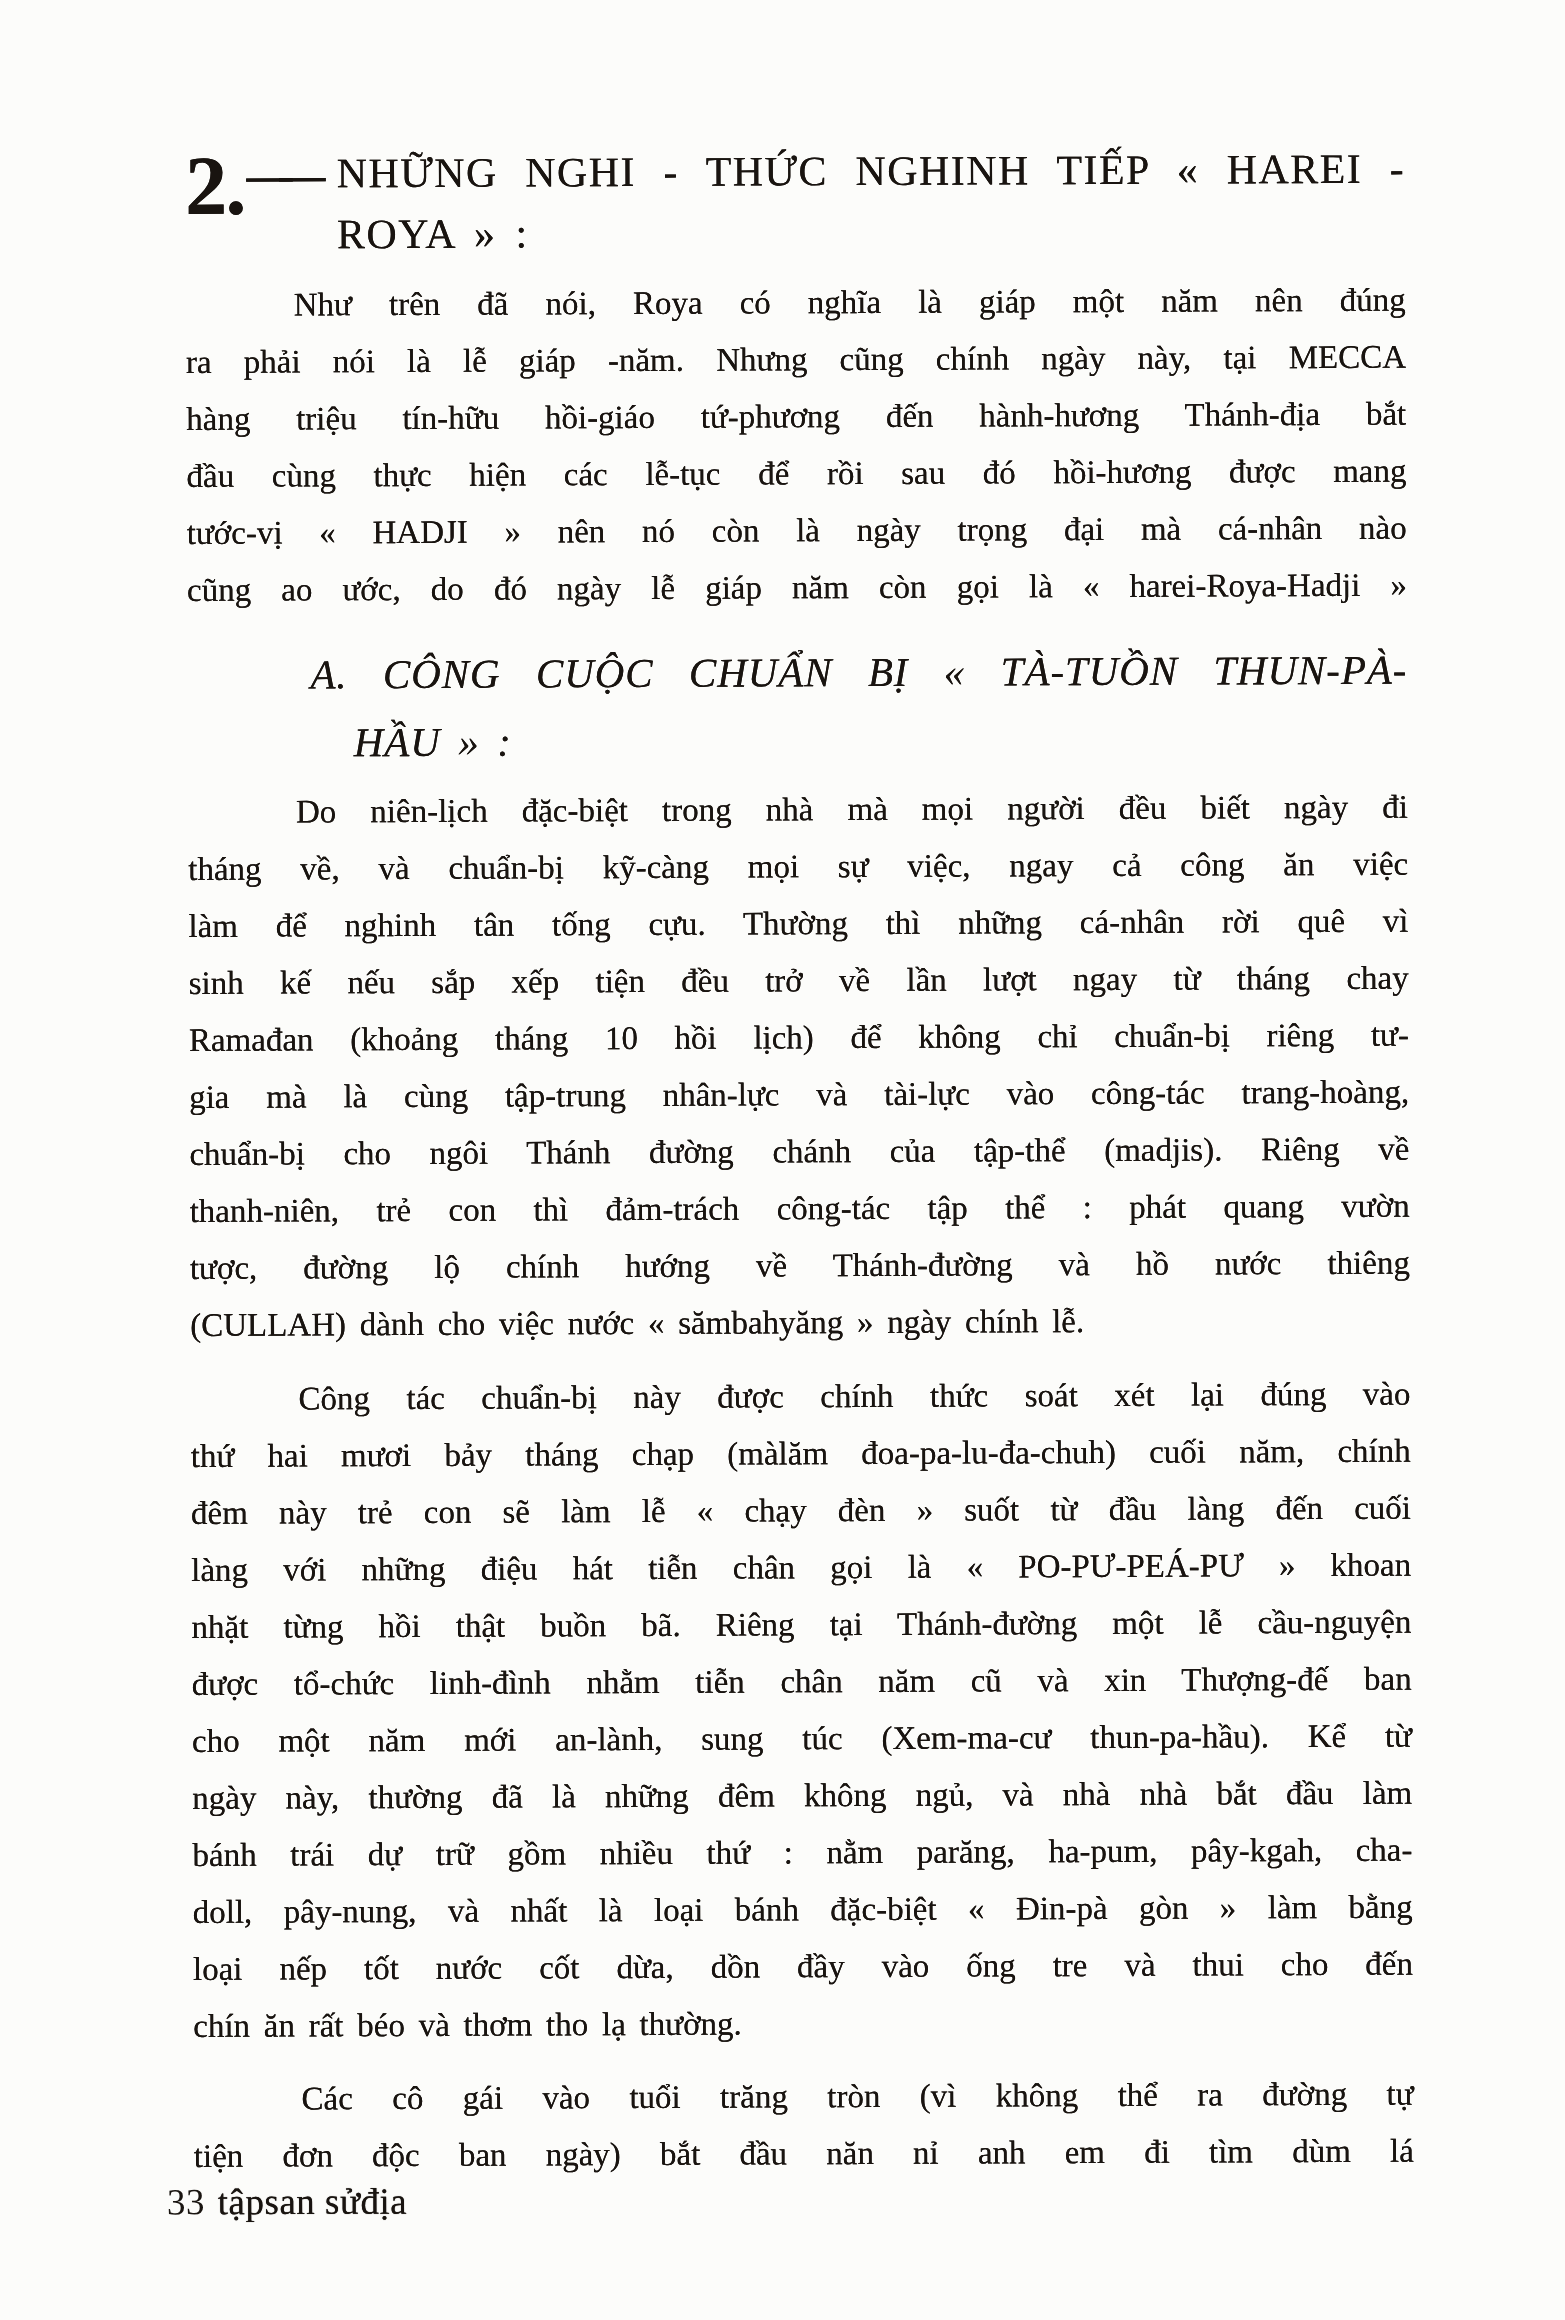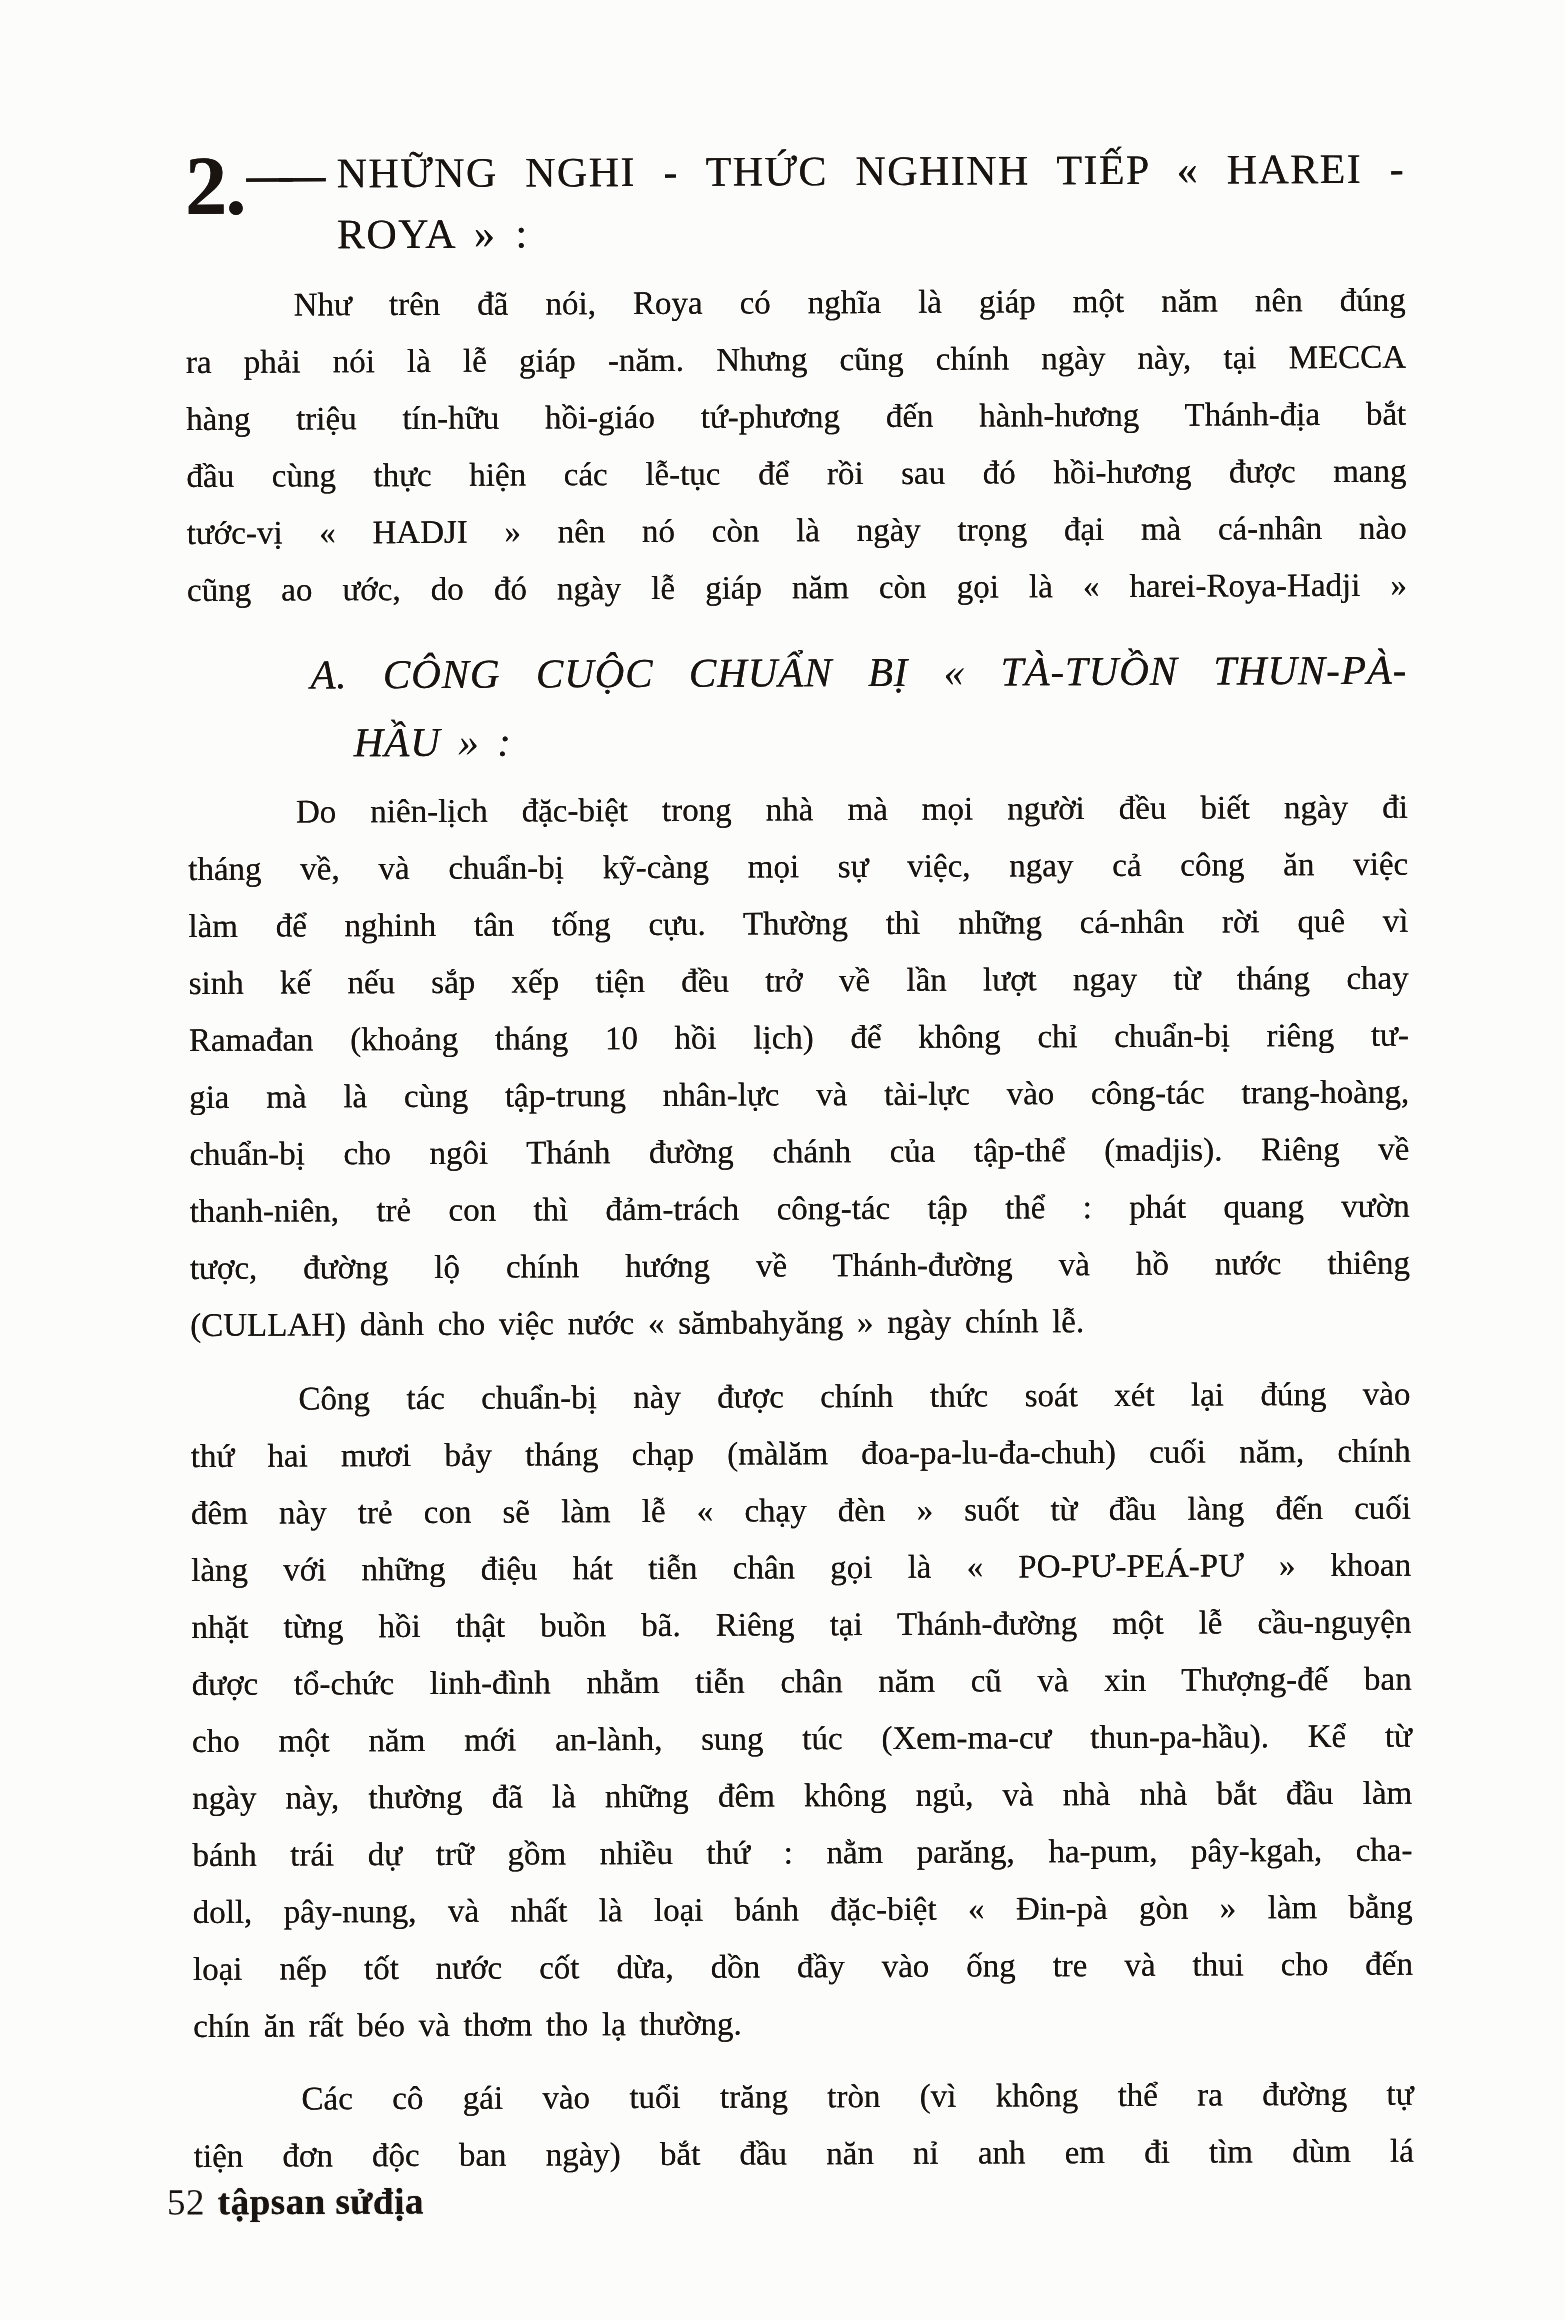--- a/index.html
+++ b/index.html
@@ -111,21 +111,21 @@
     top: 2180px;
     font-size: 37px;
     letter-spacing: 0.5px;
     transform: rotate(-0.2deg);
   }
   .footer .pageno {
     font-weight: normal;
     padding-right: 12.8px;
   }
   .footer .journal {
-    font-weight: bold;
+    font-weight: normal;
     text-shadow: 0 0 0.7px currentColor;
   }
 </style>
 </head>
 <body>
 
 <div class="sheet" style="--paper: #fcfcfa; --ink: #191410;">
   <div class="content">
 
     <div class="heading">
@@ -180,16 +180,16 @@
     </div>
 
     <div class="para p4">
       <div class="l first">Các cô gái vào tuổi trăng tròn (vì không thể ra đường tự</div>
       <div class="l">tiện đơn độc ban ngày) bắt đầu năn nỉ anh em đi tìm dùm lá</div>
     </div>
 
   </div>
 
   <div class="footer">
-    <span class="pageno">52</span><span class="journal">tậpsan sửđịa</span>
+    <span class="pageno">33</span><span class="journal">tậpsan sửđịa</span>
   </div>
 </div>
 
 
 </body></html>

